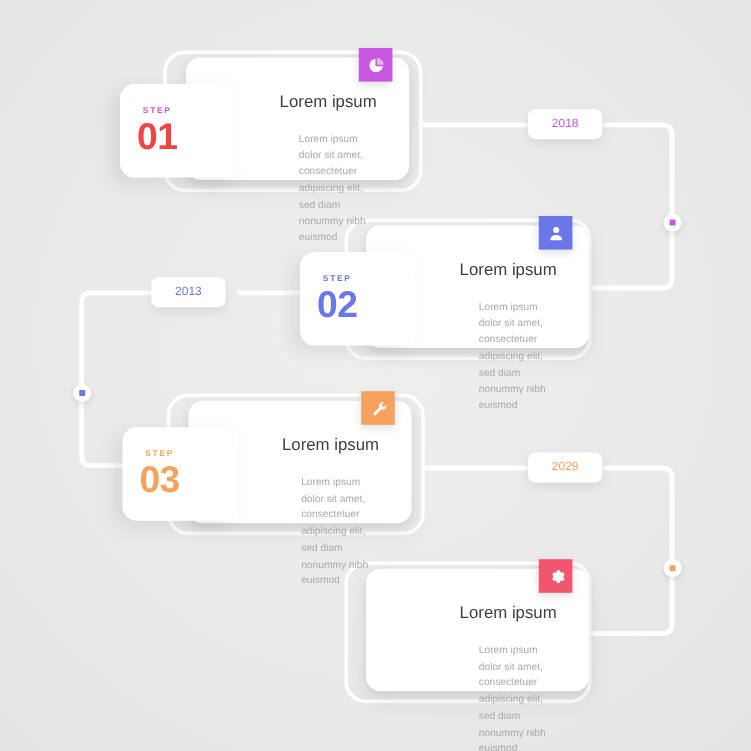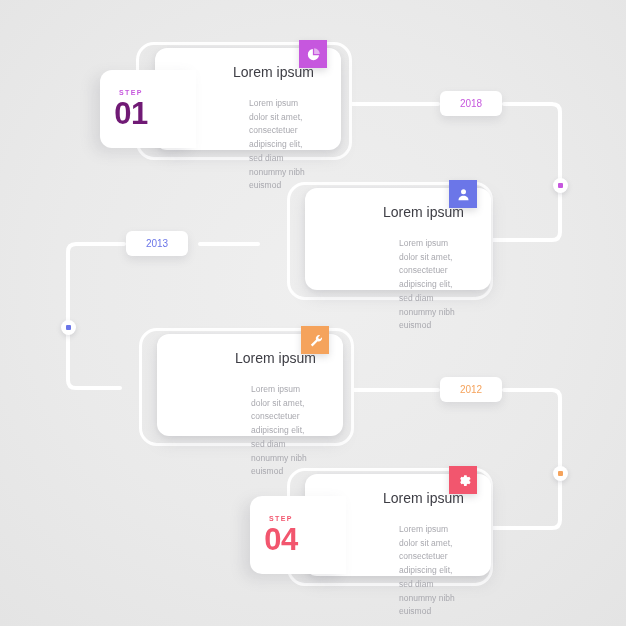--- a/index.html
+++ b/index.html
@@ -73,21 +73,21 @@
     font-size: 31px;
     font-weight: 700;
     line-height: 1;
     letter-spacing: -0.5px;
   }
 
   
   .card-body {
     position: absolute;
     left: 78px;
-    top: 16px;
+    top: 28px;
     right: 16px;
   }
   .card-title {
     font-size: 14px;
     color: #3d3d44;
     font-weight: 400;
     line-height: 1.2;
     margin: 0 0 7px 0;
   }
   .card-desc {
@@ -168,78 +168,82 @@
   </svg>
 
   <div class="frame" style="left:136px; top:42px; width:216px; height:118px;"></div>
   <div class="frame" style="left:287px; top:182px; width:206px; height:118px;"></div>
   <div class="frame" style="left:139px; top:328px; width:215px; height:118px;"></div>
   <div class="frame" style="left:287px; top:468px; width:206px; height:118px;"></div>
 
   <div class="card" style="left:155px; top:48px; width:186px; height:102px;">
     <div class="step-tab">
       <span class="step-label" style="color:#c657de;">STEP</span>
-      <span class="step-number" style="color:#701a75;">01</span>
+      <span class="step-number" style="color:#ef4444;">01</span>
     </div>
     <div class="card-body">
       <p class="card-title">Lorem ipsum</p>
       <p class="card-desc">Lorem ipsum dolor sit amet, consectetuer adipiscing elit, sed diam nonummy nibh euismod</p>
     </div>
     <div class="icon-badge" style="background:#c657de;">
       <svg width="15" height="15" viewBox="0 0 24 24" fill="#ffffff">
         <path d="M11 3.1A9 9 0 1 0 20.9 13H11V3.1z"></path>
         <path d="M13 2v9h9a9 9 0 0 0-9-9z" opacity="0.55"></path>
       </svg>
     </div>
   </div>
 
   <div class="card" style="left:305px; top:188px; width:186px; height:102px;">
+    <div class="step-tab">
+      <span class="step-label" style="color:#6b76e8;">STEP</span>
+      <span class="step-number" style="color:#6b76e8;">02</span>
+    </div>
     <div class="card-body">
       <p class="card-title">Lorem ipsum</p>
       <p class="card-desc">Lorem ipsum dolor sit amet, consectetuer adipiscing elit, sed diam nonummy nibh euismod</p>
     </div>
     <div class="icon-badge" style="background:#6b76e8;">
       <svg width="15" height="15" viewBox="0 0 24 24" fill="#ffffff">
         <circle cx="12" cy="7.5" r="4"></circle>
         <path d="M4 21c0-4.4 3.6-7 8-7s8 2.6 8 7z"></path>
       </svg>
     </div>
   </div>
 
   <div class="card" style="left:157px; top:334px; width:186px; height:102px;">
+    <div class="step-tab">
+      <span class="step-label" style="color:#f5a35c;">STEP</span>
+      <span class="step-number" style="color:#f5a35c;">03</span>
+    </div>
     <div class="card-body">
       <p class="card-title">Lorem ipsum</p>
       <p class="card-desc">Lorem ipsum dolor sit amet, consectetuer adipiscing elit, sed diam nonummy nibh euismod</p>
     </div>
     <div class="icon-badge" style="background:#f5a35c;">
       <svg width="15" height="15" viewBox="0 0 24 24" fill="#ffffff">
         <path d="M19.3 3.6a5.5 5.5 0 0 0-6.6 7l-8.2 8.2 2.7 2.7 8.2-8.2a5.5 5.5 0 0 0 7-6.6l-3 3-2.4-.7-.7-2.4 3-3z"></path>
       </svg>
     </div>
   </div>
 
   <div class="card" style="left:305px; top:474px; width:186px; height:102px;">
-    <div class="step-tab">
-      <span class="step-label" style="color:#f2566e;">STEP</span>
-      <span class="step-number" style="color:#f2566e;">04</span>
-    </div>
     <div class="card-body">
       <p class="card-title">Lorem ipsum</p>
       <p class="card-desc">Lorem ipsum dolor sit amet, consectetuer adipiscing elit, sed diam nonummy nibh euismod</p>
     </div>
     <div class="icon-badge" style="background:#f2566e;">
       <svg width="15" height="15" viewBox="0 0 24 24" fill="#ffffff">
         <path d="M12 8a4 4 0 1 0 0 8 4 4 0 0 0 0-8zm9.4 4.9.1-.9-.1-.9 2-1.6-2-3.4-2.4.8a7.6 7.6 0 0 0-1.6-.9L17 3.4h-4l-.4 2.6c-.6.2-1.1.5-1.6.9l-2.4-.8-2 3.4 2 1.6-.1.9.1.9-2 1.6 2 3.4 2.4-.8c.5.4 1 .7 1.6.9l.4 2.6h4l.4-2.6c.6-.2 1.1-.5 1.6-.9l2.4.8 2-3.4-2-1.6z"></path>
       </svg>
     </div>
   </div>
 
   <div class="year-pill" style="left:440px; top:91px; color:#c657de;">2018</div>
   <div class="year-pill" style="left:126px; top:231px; color:#6b76e8;">2013</div>
-  <div class="year-pill" style="left:440px; top:377px; color:#f5a35c;">2012</div>
+  <div class="year-pill" style="left:440px; top:377px; color:#f5a35c;">2029</div>
 
   <div class="dot" style="left:553px; top:178px;">
     <i style="background:#c657de;"></i>
   </div>
   <div class="dot" style="left:61px; top:320px;">
     <i style="background:#6b76e8;"></i>
   </div>
   <div class="dot" style="left:553px; top:466px;">
     <i style="background:#f5a35c;"></i>
   </div>

